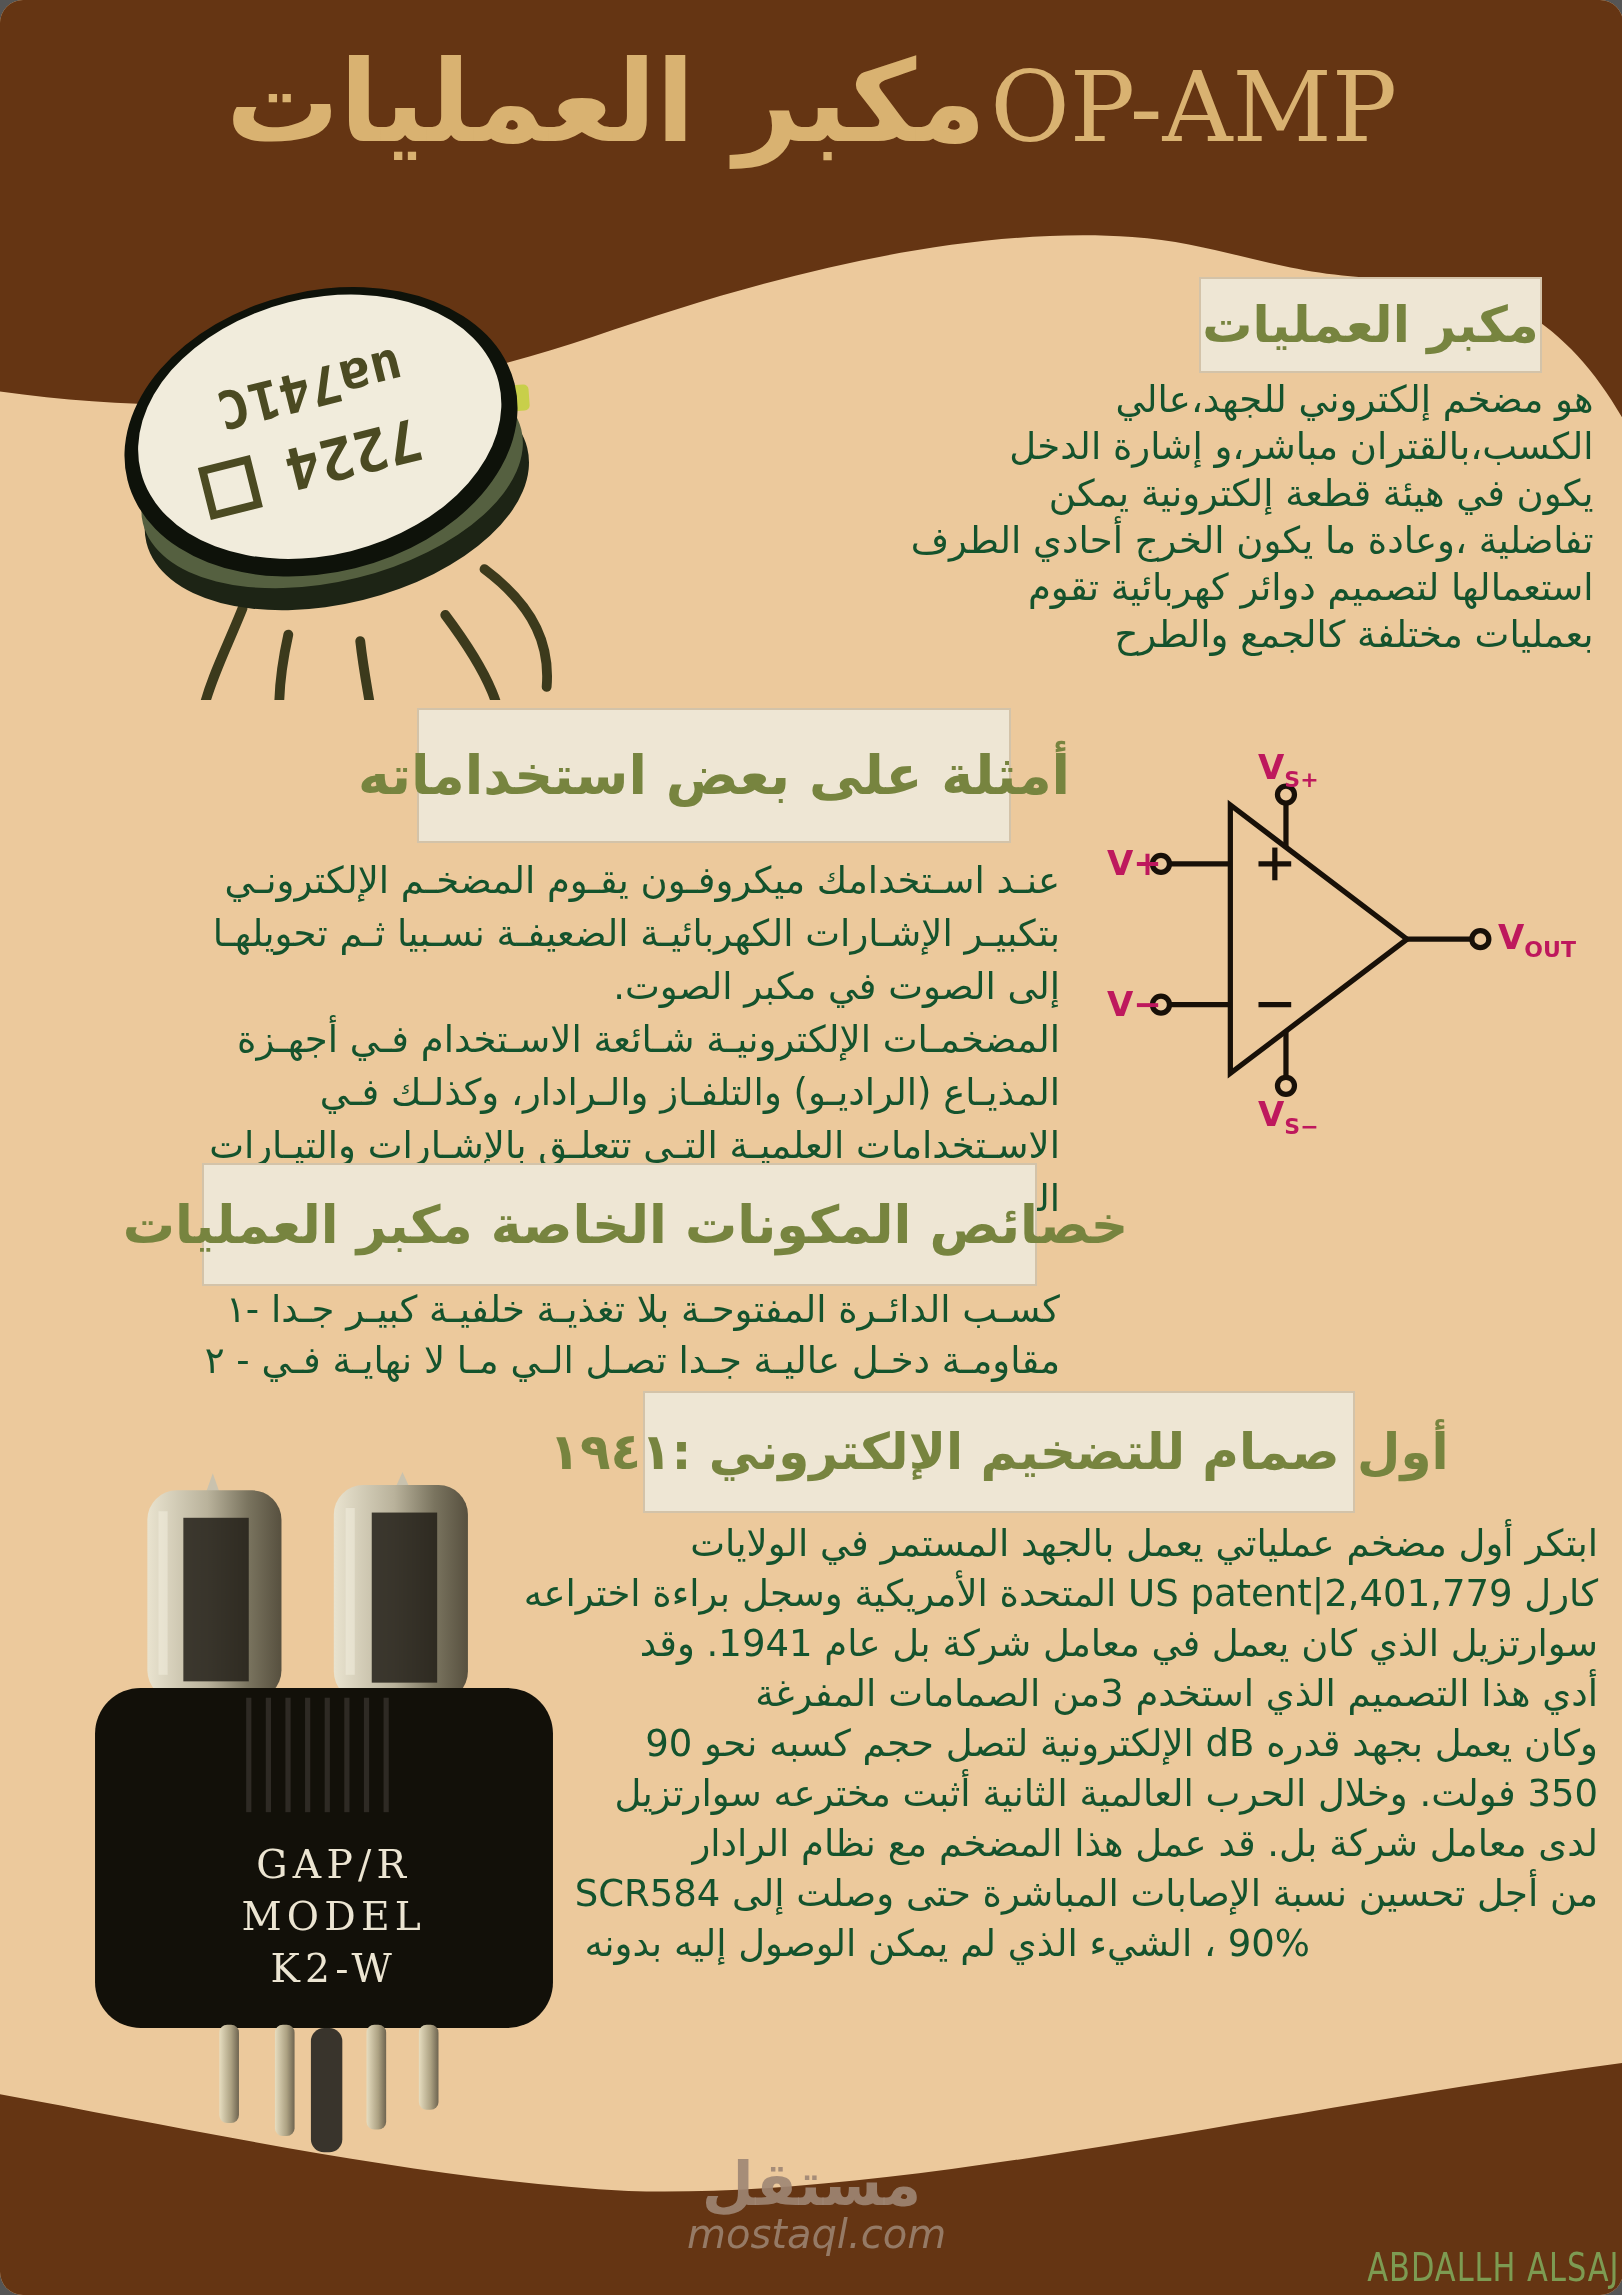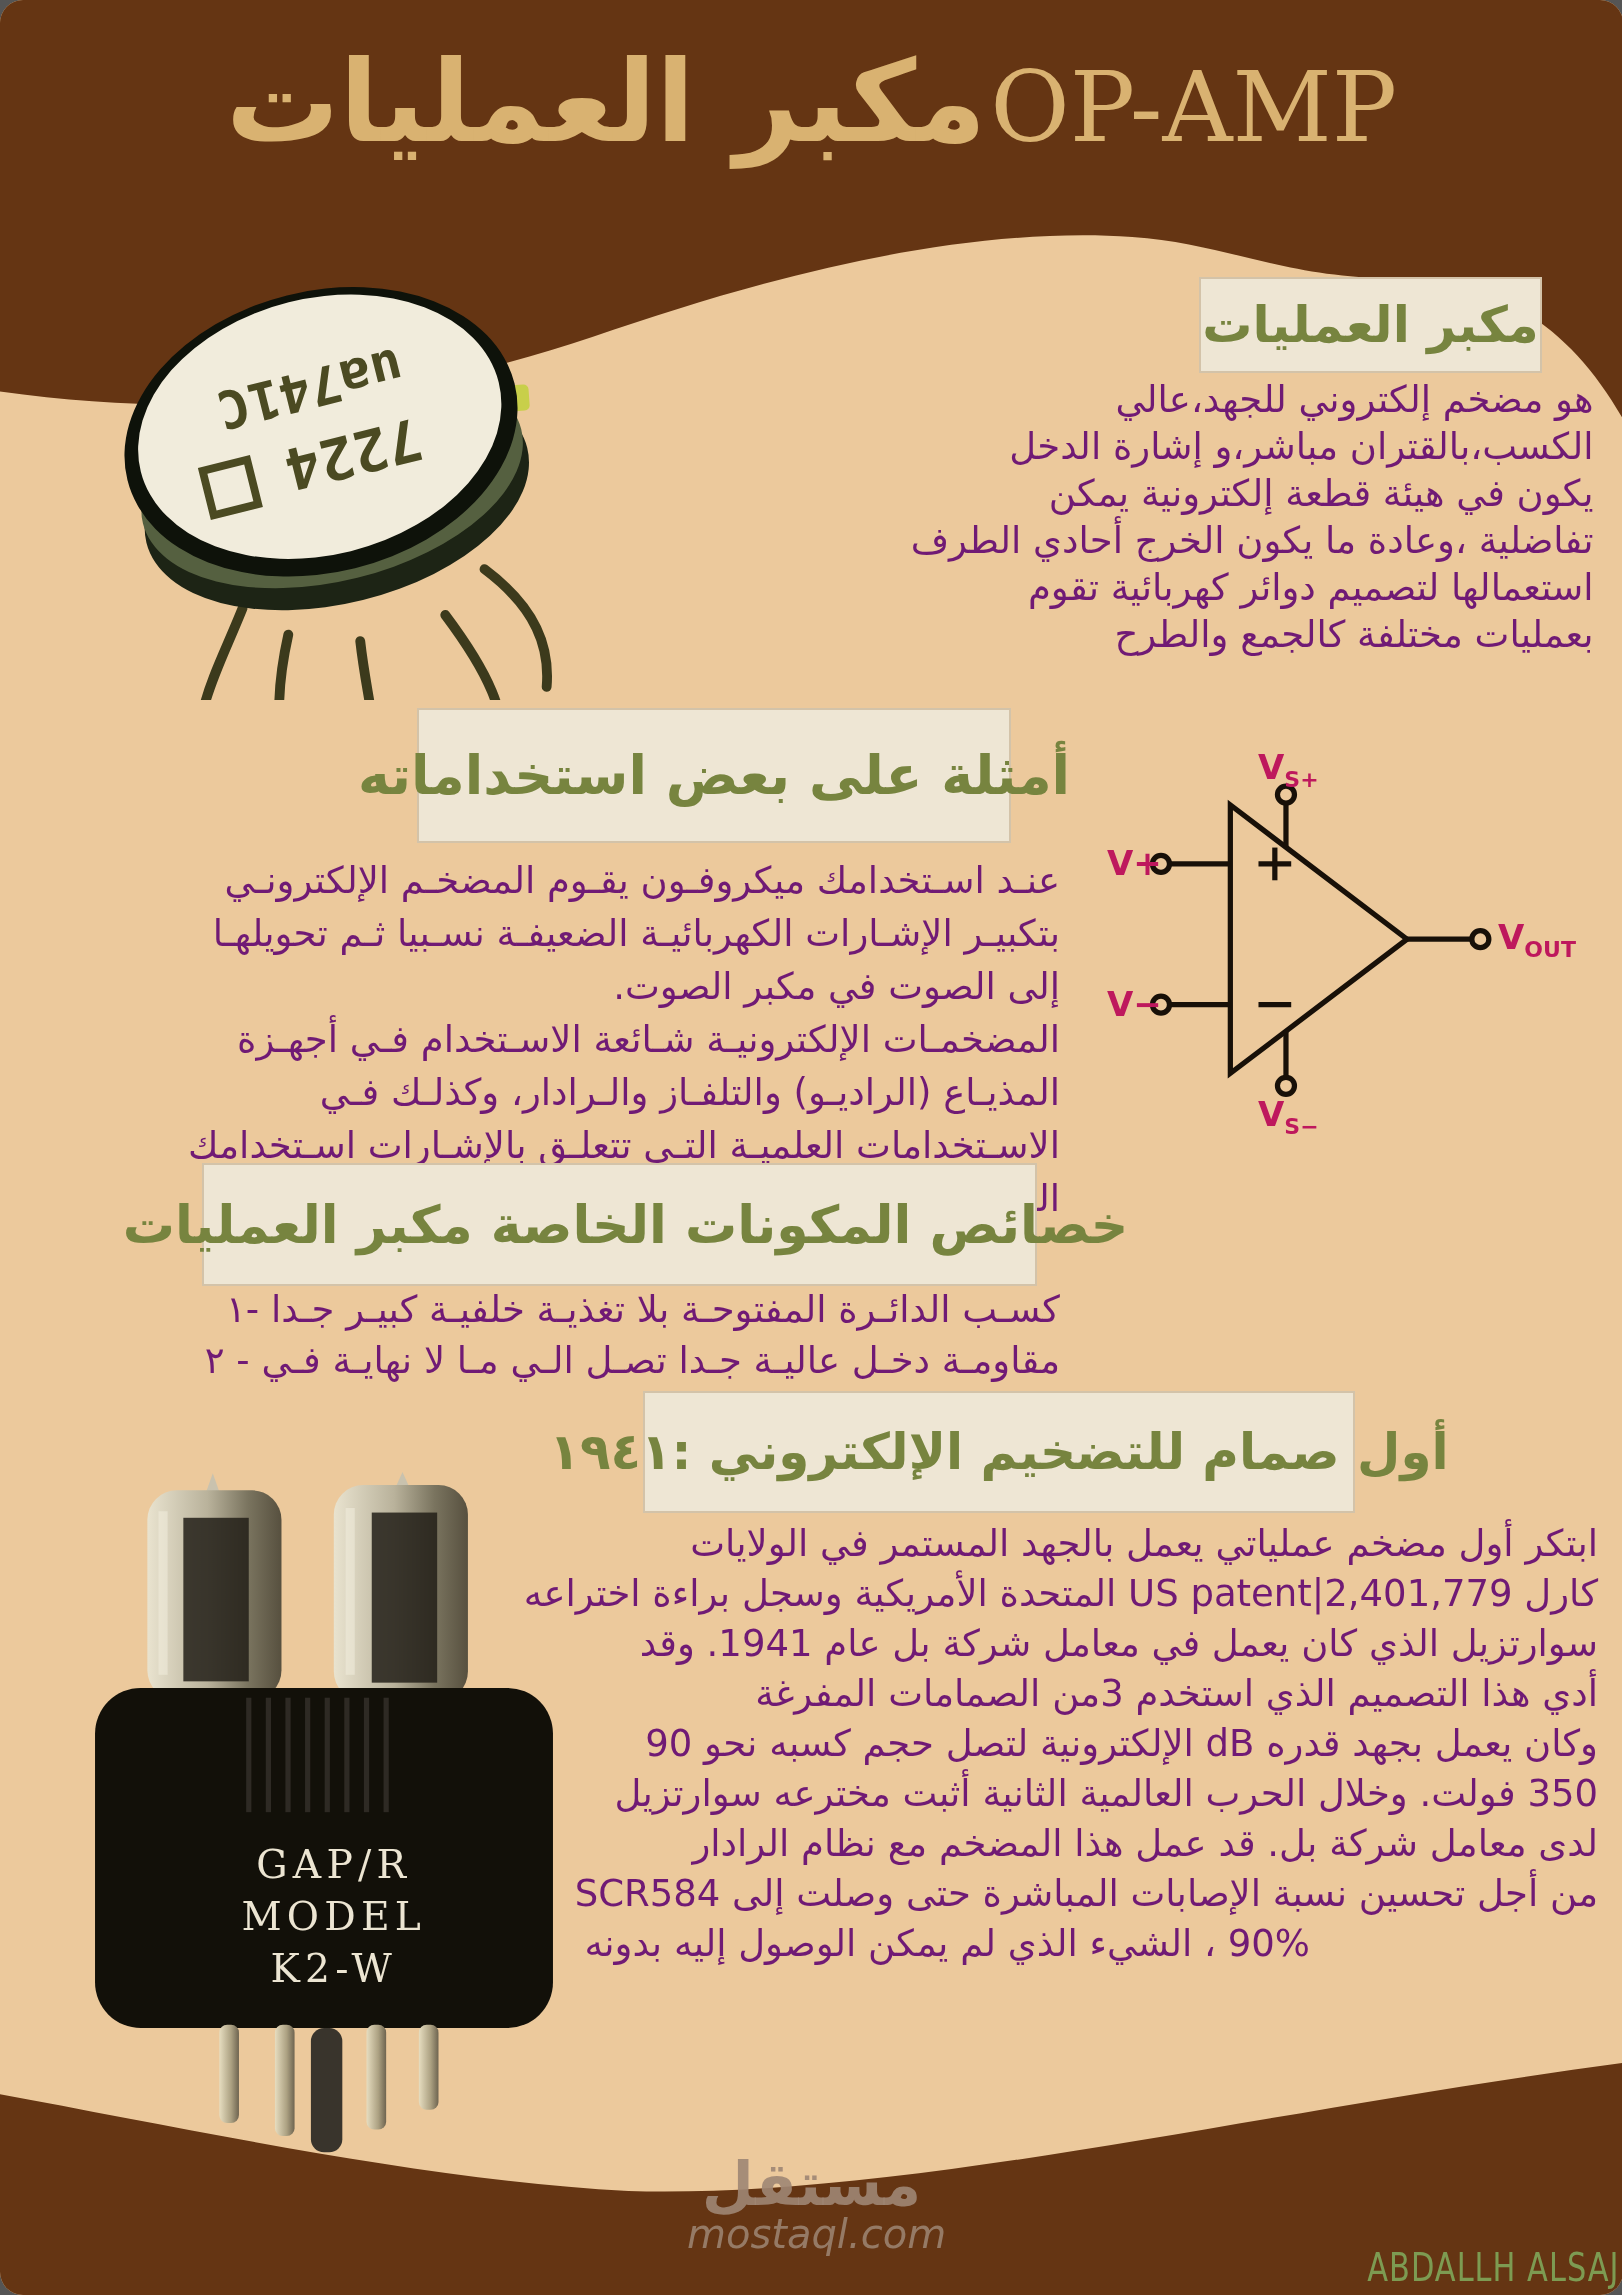--- a/index.html
+++ b/index.html
@@ -13,21 +13,21 @@
   .title-en{font-size:97px;color:#d9b271;font-family:"DejaVu Serif","Liberation Serif",serif;}
   
   .hbox{position:absolute;background:#eee6d4;border:2px solid rgba(160,130,90,.35);
         display:flex;align-items:center;justify-content:center;z-index:1;
         color:#77843f;font-weight:bold;white-space:nowrap;direction:rtl;}
   .hbox1{left:1199px;top:277px;width:339px;height:92px;font-size:50px;}
   .hbox2{left:417px;top:708px;width:590px;height:131px;font-size:54px;}
   .hbox3{left:202px;top:1163px;width:819px;height:119px;font-size:52px;padding-left:12px;}
   .hbox4{left:643px;top:1391px;width:708px;height:118px;font-size:50px;}
   
-  .para{position:absolute;direction:rtl;color:#701a75;z-index:1;}
+  .para{position:absolute;direction:rtl;color:#14532d;z-index:1;}
   .para .ln{white-space:nowrap;}
   .p1{right:29.4px;top:376px;width:982px;font-size:37px;}
   .p1 .ln{height:47px;line-height:47px;}
   .p2{right:563px;top:854px;width:1021px;font-size:37px;}
   .p2 .ln{height:53px;line-height:53px;}
   .plist{right:563px;top:1284px;width:1021px;font-size:37px;}
   .plist .ln{height:51px;line-height:51px;}
   .p4{right:25px;top:1519px;width:1211px;font-size:37px;}
   .p4 .ln{height:50px;line-height:50px;}
   .p4 .indent-right{margin-right:288px;}
@@ -97,21 +97,21 @@
 
   <div class="hbox hbox2">
     <span>أمثلة على بعض استخداماته</span>
   </div>
   <div class="para p2">
     <div class="ln">عنـد اسـتخدامك ميكروفـون يقـوم المضخـم الإلكترونـي</div>
     <div class="ln">بتكبيـر الإشـارات الكهربائيـة الضعيفـة نسـبيا ثـم تحويلهـا</div>
     <div class="ln">إلى الصوت في مكبر الصوت.</div>
     <div class="ln">المضخمـات الإلكترونيـة شـائعة الاسـتخدام فـي أجهـزة</div>
     <div class="ln">المذيـاع (الراديـو) والتلفـاز والـرادار، وكذلـك فـي</div>
-    <div class="ln">الاسـتخدامات العلميـة التـي تتعلـق بالإشـارات اسـتخدامك</div>
+    <div class="ln">الاسـتخدامات العلميـة التـي تتعلـق بالإشـارات والتيـارات</div>
     <div class="ln">الضعيفة</div>
   </div>
 
   <svg class="schematic" viewBox="0 0 790 620">
     <g stroke="#181008" stroke-width="8" fill="none">
       <path d="M190,90 L190,500 L460,295 Z"></path>
       <line x1="97" y1="180" x2="190" y2="180"></line>
       <line x1="97" y1="395" x2="190" y2="395"></line>
       <circle cx="84" cy="180" r="13"></circle>
       <circle cx="84" cy="395" r="13"></circle>

